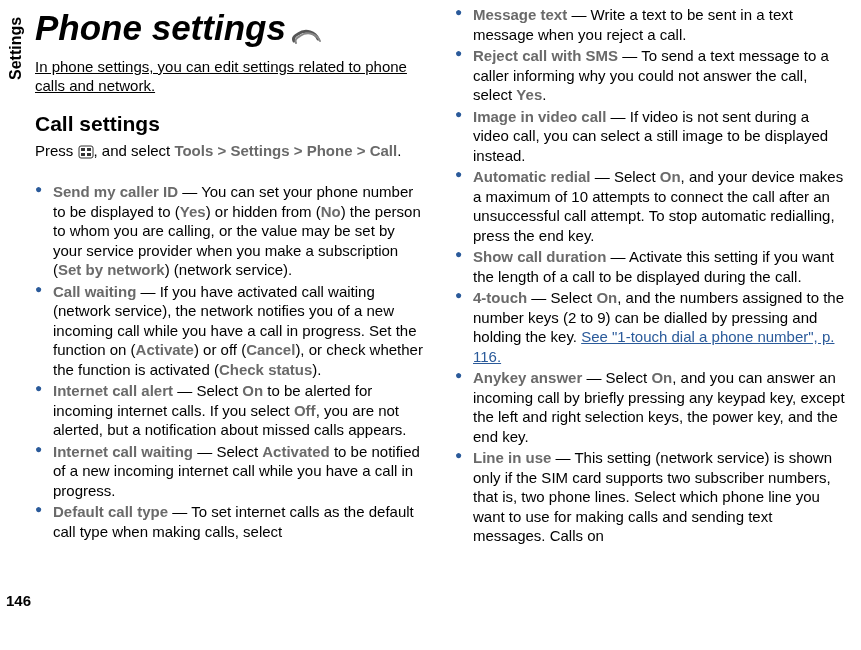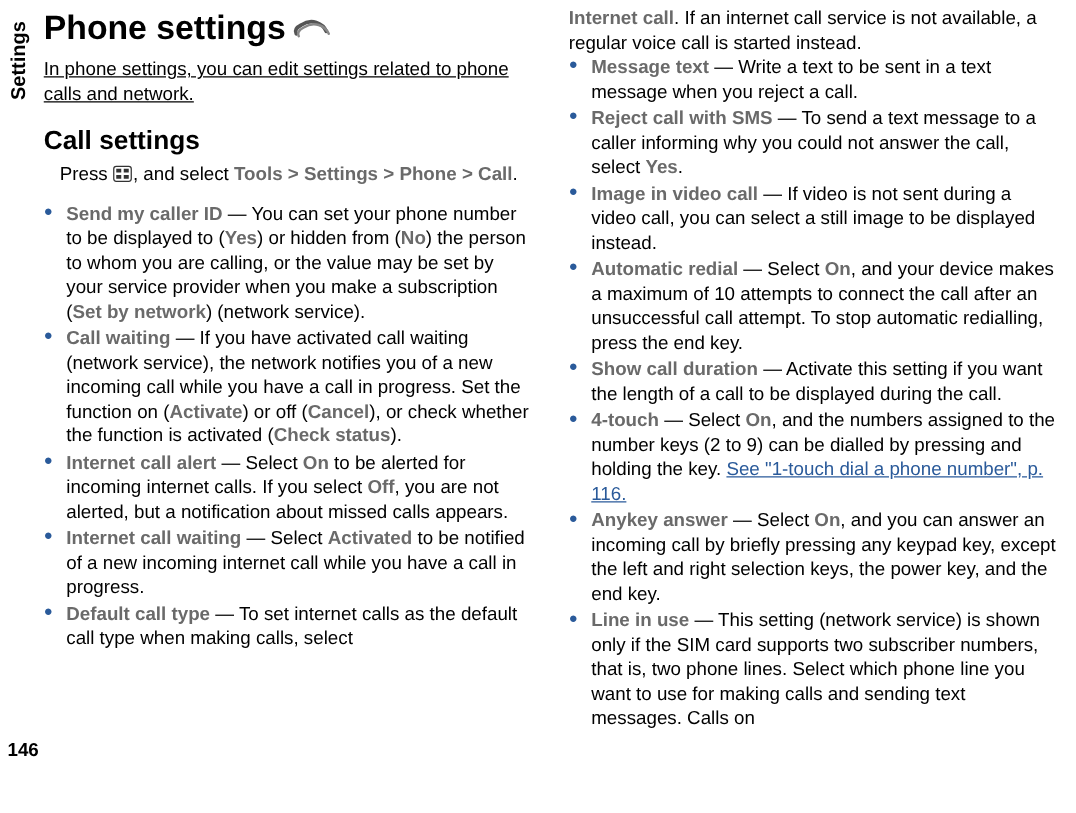--- a/index.html
+++ b/index.html
@@ -55,40 +55,40 @@
       flex: 1;
       padding-right: 8px;
     }
     .col-left {
       max-width: 400px;
     }
     .col-right {
       max-width: 400px;
     }
     h1 {
-      font-size: 27px;
+      font-size: 35px;
       font-weight: bold;
       margin-bottom: 6px;
       display: flex;
       align-items: center;
       gap: 4px;
+      font-style: italic;
     }
     h2 {
       font-size: 21px;
       font-weight: bold;
       margin-top: 14px;
       margin-bottom: 4px;
     }
     .intro {
       margin-bottom: 4px;
       text-decoration: underline;
     }
     .press-line {
-      margin-bottom: 12px;
-      text-align: center;
+      margin-bottom: 22px;
     }
     .bullet-list {
       list-style: none;
     }
     .bullet-list li {
       position: relative;
       padding-left: 18px;
       margin-bottom: 2px;
     }
     .bullet-list li::before {
@@ -181,23 +181,20 @@
         <li>
           <span class="gray-bold">Internet call waiting</span><span>  — </span><span>Select </span><span class="gray-bold">Activated</span><span> to be notified of a new incoming internet call while you have a call in progress.</span>
         </li>
         <li>
           <span class="gray-bold">Default call type</span><span>  — </span><span>To set internet calls as the default call type when making calls, select </span>
         </li>
       </ul>
     </div>
 
     <div class="column col-right">
-      <p>
-        <span class="gray-bold">Internet call</span><span>. If an internet call service is not available, a regular voice call is started instead.</span>
-      </p>
       <ul class="bullet-list">
         <li>
           <span class="gray-bold">Message text</span><span>  — </span><span>Write a text to be sent in a text message when you reject a call.</span>
         </li>
         <li>
           <span class="gray-bold">Reject call with SMS</span><span>  — </span><span>To send a text message to a caller informing why you could not answer the call, select </span><span class="gray-bold">Yes</span><span>.</span>
         </li>
         <li>
           <span class="gray-bold">Image in video call</span><span>  — </span><span>If video is not sent during a video call, you can select a still image to be displayed instead.</span>
         </li>

